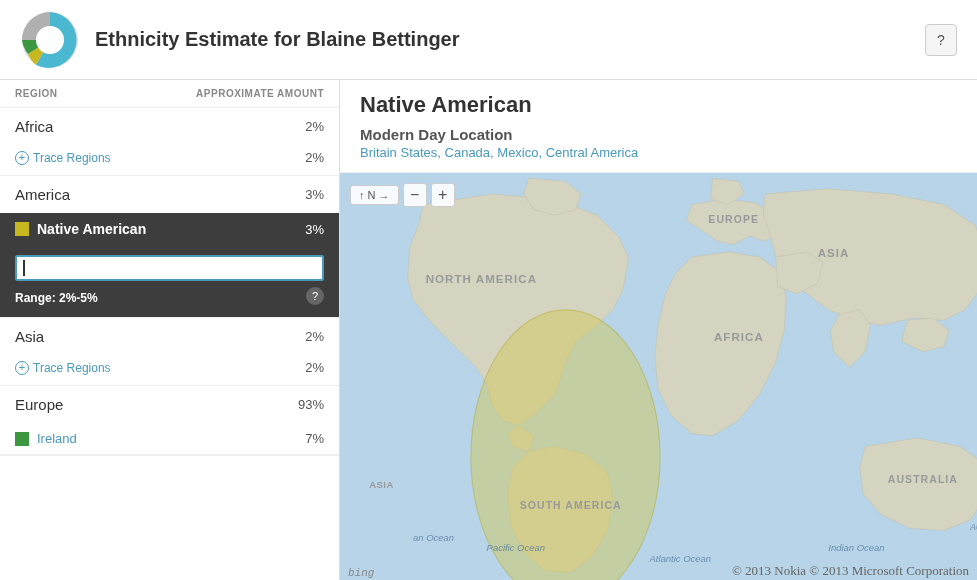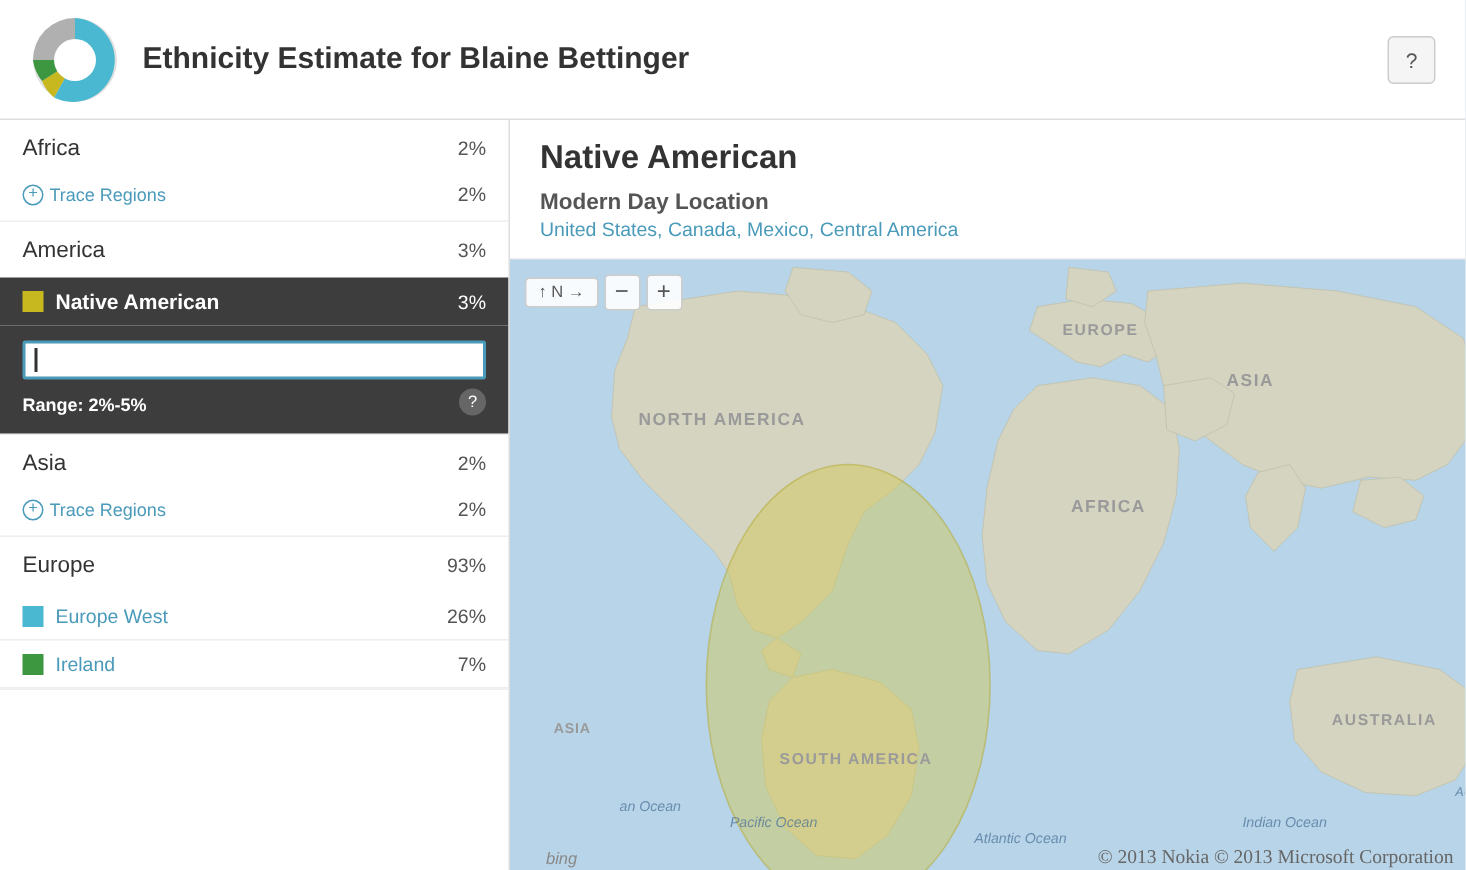--- a/index.html
+++ b/index.html
@@ -280,24 +280,25 @@
       position: absolute;
       bottom: 4px;
       right: 8px;
       font-size: 13px;
       color: #666;
       font-family: Liberation Serif, serif;
     }
     .bing-logo {
       position: absolute;
       bottom: 4px;
-      left: 24px;
+      left: 8px;
       font-size: 11px;
       color: #888;
       font-style: italic;
+      font-family: Liberation Mono, monospace;
     }
 
     .add-circle {
       width: 14px;
       height: 14px;
       border-radius: 50%;
       border: 1.5px solid #4a9aba;
       display: inline-flex;
       align-items: center;
       justify-content: center;
@@ -325,20 +326,24 @@
   </svg>
 
   <span class="header-title">Ethnicity Estimate for Blaine Bettinger</span>
   <button class="help-btn">?</button>
 </div>
 
 <div class="main">
 
   <div class="left-panel">
 
+    <div class="col-headers">
+      <span>REGION</span>
+      <span>APPROXIMATE AMOUNT</span>
+    </div>
 
     <div class="region-group">
       <div class="region-row">
         <span class="region-name">Africa</span>
         <span class="region-pct">2%</span>
       </div>
       <div class="trace-row">
         <span class="trace-label">
           <span class="add-circle">+</span>
           <span>Trace Regions</span>
@@ -386,44 +391,37 @@
       </div>
     </div>
 
     <div class="region-group">
       <div class="region-row">
         <span class="region-name">Europe</span>
         <span class="region-pct">93%</span>
       </div>
 
 
-      <div class="sub-item-row">
-        <span class="sub-item-label">
-          <span class="color-swatch" style="background:#4ab8d0;"></span>
-          <span>Europe West</span>
-        </span>
-        <span style="color:#555;">26%</span>
-      </div>
 
       <div class="sub-item-row">
         <span class="sub-item-label">
           <span class="color-swatch" style="background:#3d9640;"></span>
           <span>Ireland</span>
         </span>
         <span style="color:#555;">7%</span>
       </div>
     </div>
   </div>
 
   <div class="right-panel">
 
     <div class="detail-header">
       <div class="detail-title">Native American</div>
       <div class="detail-location-label">Modern Day Location</div>
-      <div class="detail-location-value">United States, Canada, Mexico, Central America</div>
+      <div class="detail-location-value">Britain States, Canada, Mexico, Central America</div>
     </div>
 
     <div class="map-container">
 
       <svg class="map-svg" viewBox="0 0 637 390" preserveAspectRatio="xMidYMid slice">
 
         <rect width="637" height="390" fill="#b8d4e8"></rect>
 
         <path d="M95,30 L160,20 L220,25 L260,40 L280,60 L290,80 L285,110 L275,130 L260,145 L240,160 L230,180 L220,210 L200,230 L185,240 L170,235 L160,220 L155,200 L145,185 L130,170 L115,155 L100,140 L85,120 L80,100 L82,70 L90,50 Z" fill="#d4d4c0" stroke="#c0c0aa" stroke-width="0.5"></path>
 

